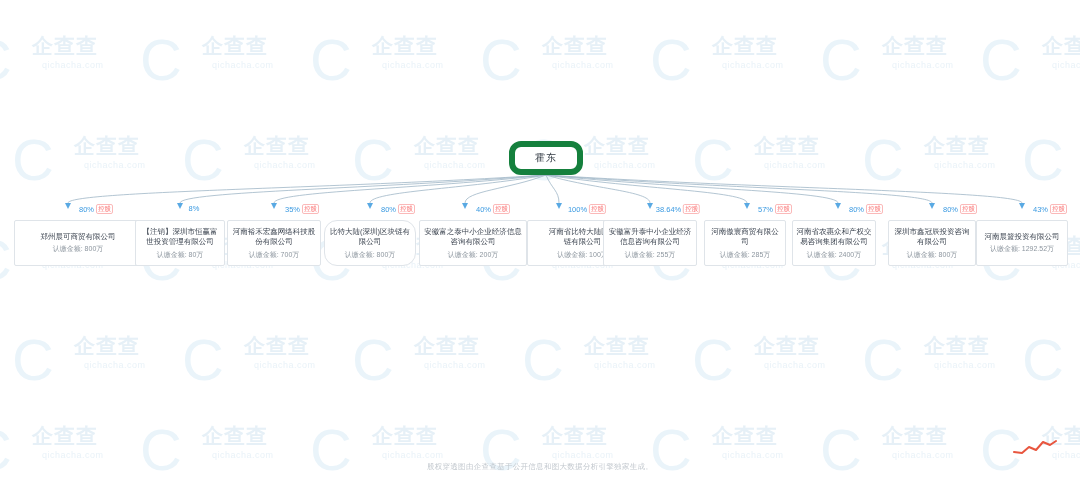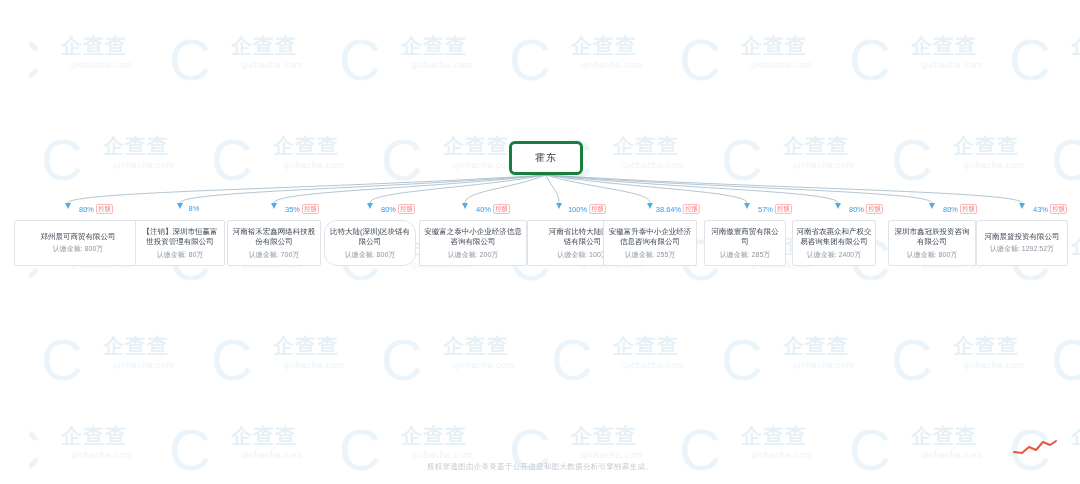--- a/index.html
+++ b/index.html
@@ -15,21 +15,20 @@
     position: relative;
   }
 
   
   #watermark-layer {
     position: absolute;
     inset: 0;
     z-index: 0;
     pointer-events: none;
     overflow: hidden;
-    margin-left: 29px;
   }
   .wm {
     position: absolute;
     color: #e8f2f8;
     white-space: nowrap;
     user-select: none;
   }
   .wm .wm-main {
     font-size: 21px;
     font-weight: bold;
@@ -68,23 +67,23 @@
     pointer-events: none;
   }
 
   
   #root-node {
     position: absolute;
     left: 509px;
     top: 141px;
     width: 74px;
     height: 34px;
-    border: 3px solid #15803d;
+    border: 6px solid #15803d;
     background: #ffffff;
-    border-radius: 6px;
+    border-radius: 12px;
     display: flex;
     align-items: center;
     justify-content: center;
     z-index: 4;
     box-sizing: border-box;
   }
   #root-node .root-label {
     font-size: 10px;
     color: #333b44;
     letter-spacing: 1px;

